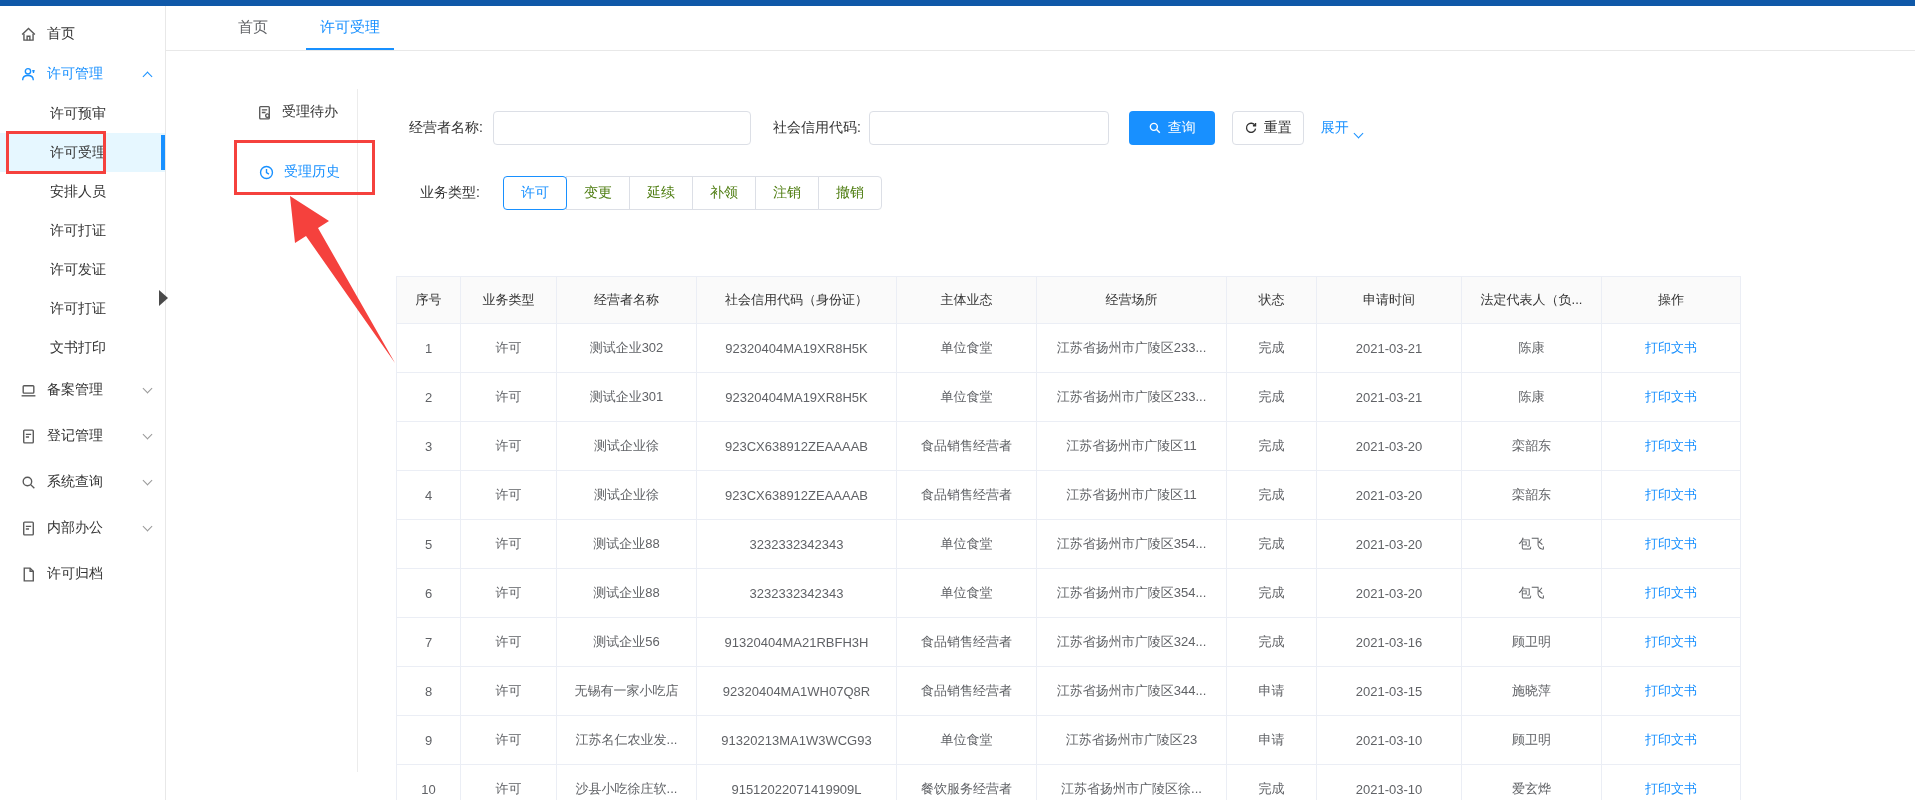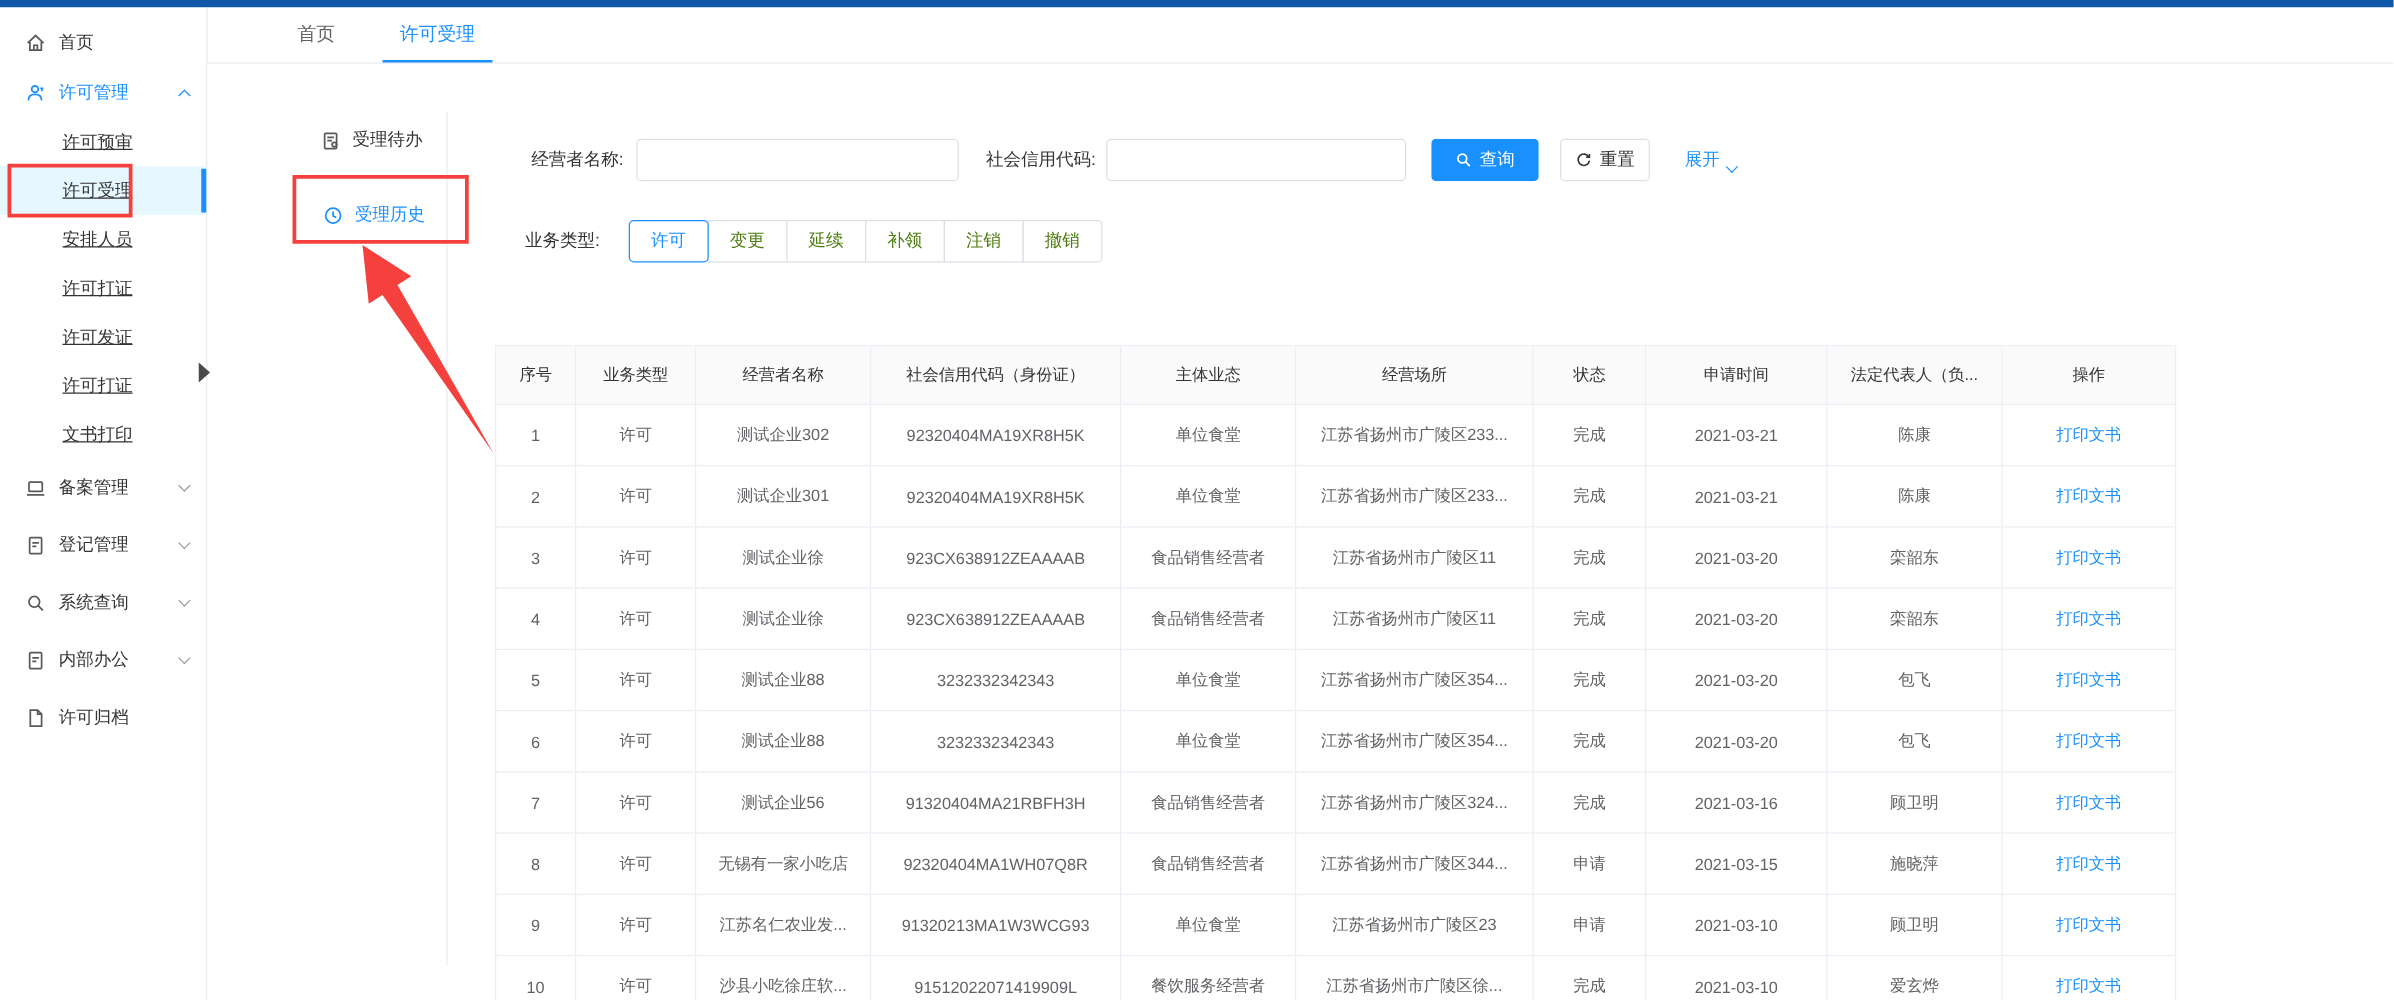--- a/index.html
+++ b/index.html
@@ -11,21 +11,21 @@
 
   .layout { display:flex; height:794px; }
 
   
   .sidebar { position:relative; width:166px; height:100%; background:#fff;
     border-right:1px solid #e8e8e8; padding-top:8px; flex:none; }
   .side-item { position:relative; display:flex; align-items:center; height:40px;
     padding:0 14px 0 20px; color:#333; cursor:pointer; white-space:nowrap; }
   .side-item .ic { width:17px; height:17px; margin-right:10px; flex:none; display:flex; align-items:center; }
   .side-item.group { height:46px; }
-  .side-item.sub { height:39px; padding-left:50px;text-decoration:underline; }
+  .side-item.sub { height:39px; padding-left:50px; }
   .side-item.parent-active { color:var(--primary,#1890ff); }
   .side-item.active { background:var(--activebg,#e6f7ff); }
   .side-item.active::after { content:""; position:absolute; right:0; top:2px; bottom:2px;
     width:4px; background:var(--primary,#1890ff); }
   .chev { width:7px; height:7px; border-right:1.4px solid #999; border-bottom:1.4px solid #999;
     margin-left:auto; flex:none; }
   .chev.up { transform:rotate(-135deg); margin-top:4px; }
   .chev.down { transform:rotate(45deg); margin-top:-3px; }
   .side-item.parent-active .chev { border-color:var(--primary,#1890ff); }
   .collapse-handle { position:absolute; left:159px; top:284px; width:0; height:0;
@@ -53,31 +53,31 @@
   
   .ann-box { position:absolute; border:3px solid var(--annotation,#f5413d); background:transparent; z-index:6; pointer-events:none; }
   .ann-box.sidebar-box { left:6px; top:125px; width:100px; height:43px; }
   .ann-box.panel-box { left:68px; top:89px; width:141px; height:55px; }
   .ann-arrow { position:absolute; left:120px; top:140px; z-index:6; pointer-events:none; }
 
   
   .form-area { position:absolute; left:230px; top:0; right:30px; }
   .search-row { position:absolute; top:60px; left:0; display:flex; align-items:center; height:34px; }
   .f-label { color:#333; }
-  .lab1 { margin-left:29px; }
+  .lab1 { margin-left:13px; }
   .lab2 { margin-left:22px; }
   .t-input { height:34px; border:1px solid #dcdfe6; border-radius:4px; background:#fff;
     margin-left:10px; padding:0 10px; font-size:14px; color:#333; outline:none; }
   .inp-name { width:258px; }
   .inp-code { width:240px; margin-left:8px; }
   .btn { height:34px; border-radius:4px; display:inline-flex; align-items:center;
     justify-content:center; gap:6px; font-size:14px; cursor:pointer; border:1px solid transparent; }
   .btn-query { width:86px; margin-left:20px; background:var(--primary,#1890ff); color:#fff; }
   .btn-reset { width:72px; margin-left:17px; background:#fff; border-color:#dcdfe6; color:#333; }
-  .expand-link { margin-left:28px; color:var(--primary,#1890ff); display:inline-flex;
+  .expand-link { margin-left:17px; color:var(--primary,#1890ff); display:inline-flex;
     align-items:flex-end; gap:6px; cursor:pointer; }
   .expand-link .chev { border-color:var(--primary,#1890ff); border-width:1.6px; margin:0; }
 
   .type-row { position:absolute; top:125px; left:0; display:flex; align-items:center; height:34px; }
   .type-label { margin-left:24px; }
   .seg-group { display:inline-flex; margin-left:23px; }
   .seg-btn { width:64px; height:34px; background:#fff; border:1px solid #dcdfe6;
     color:#4d7c0f; font-size:14px; display:flex; align-items:center; justify-content:center;
     margin-left:-1px; cursor:pointer; position:relative; }
   .seg-btn:first-child { border-radius:4px 0 0 4px; margin-left:0; }

